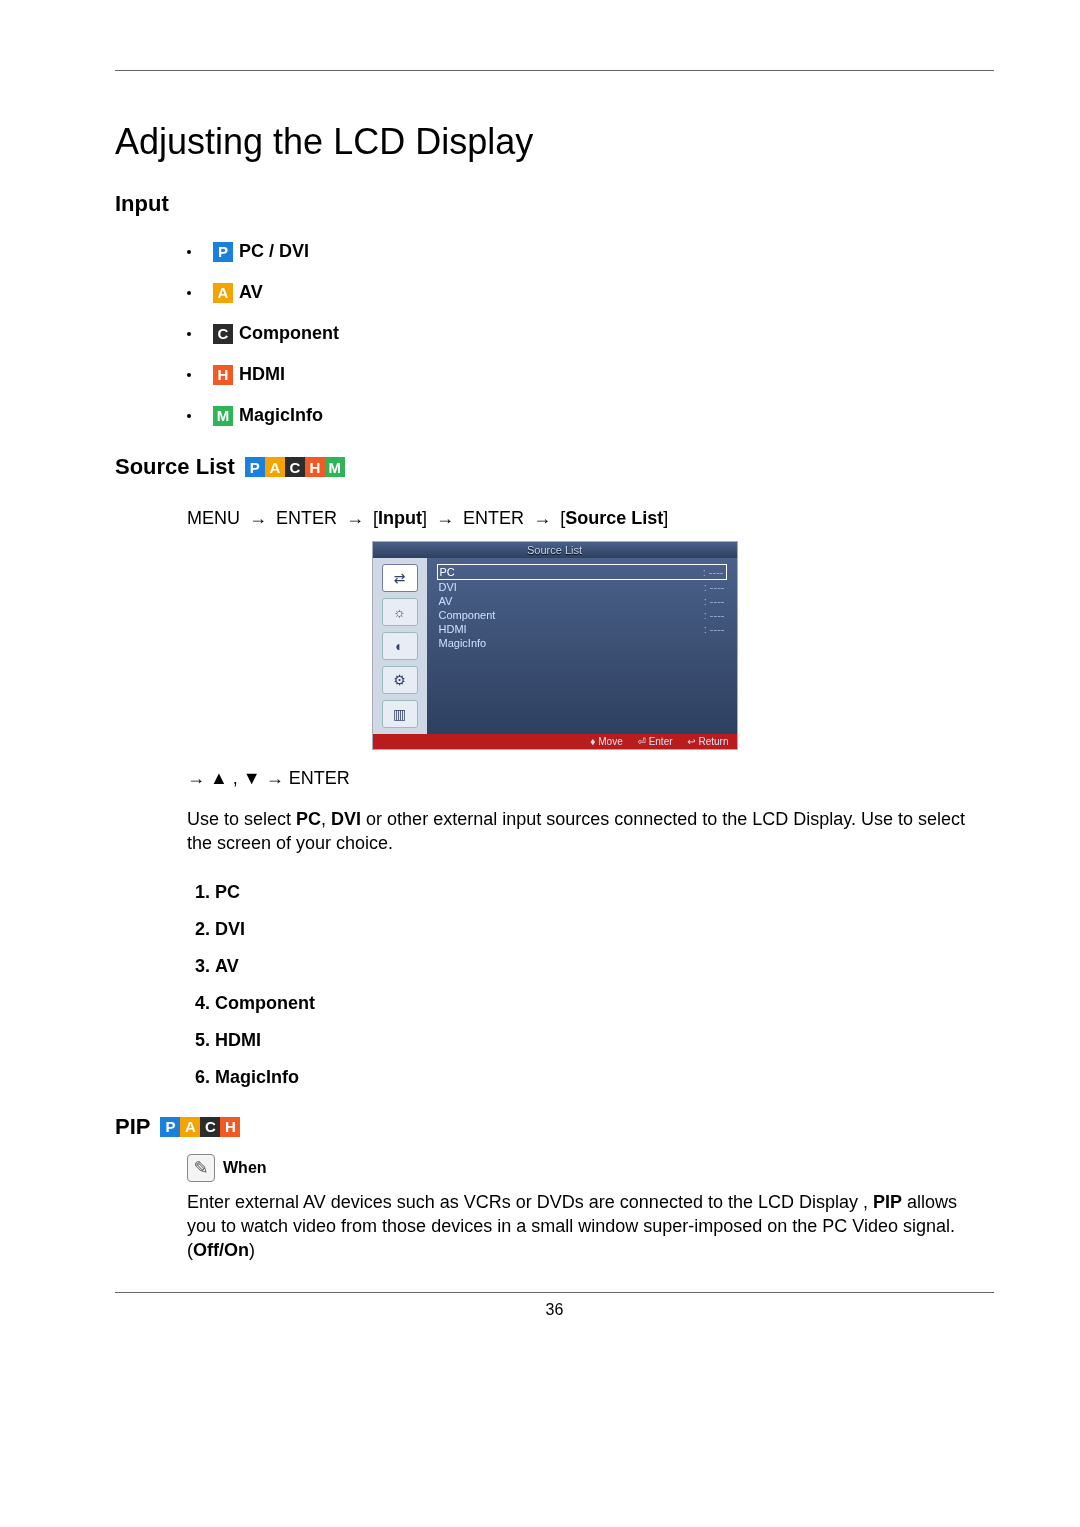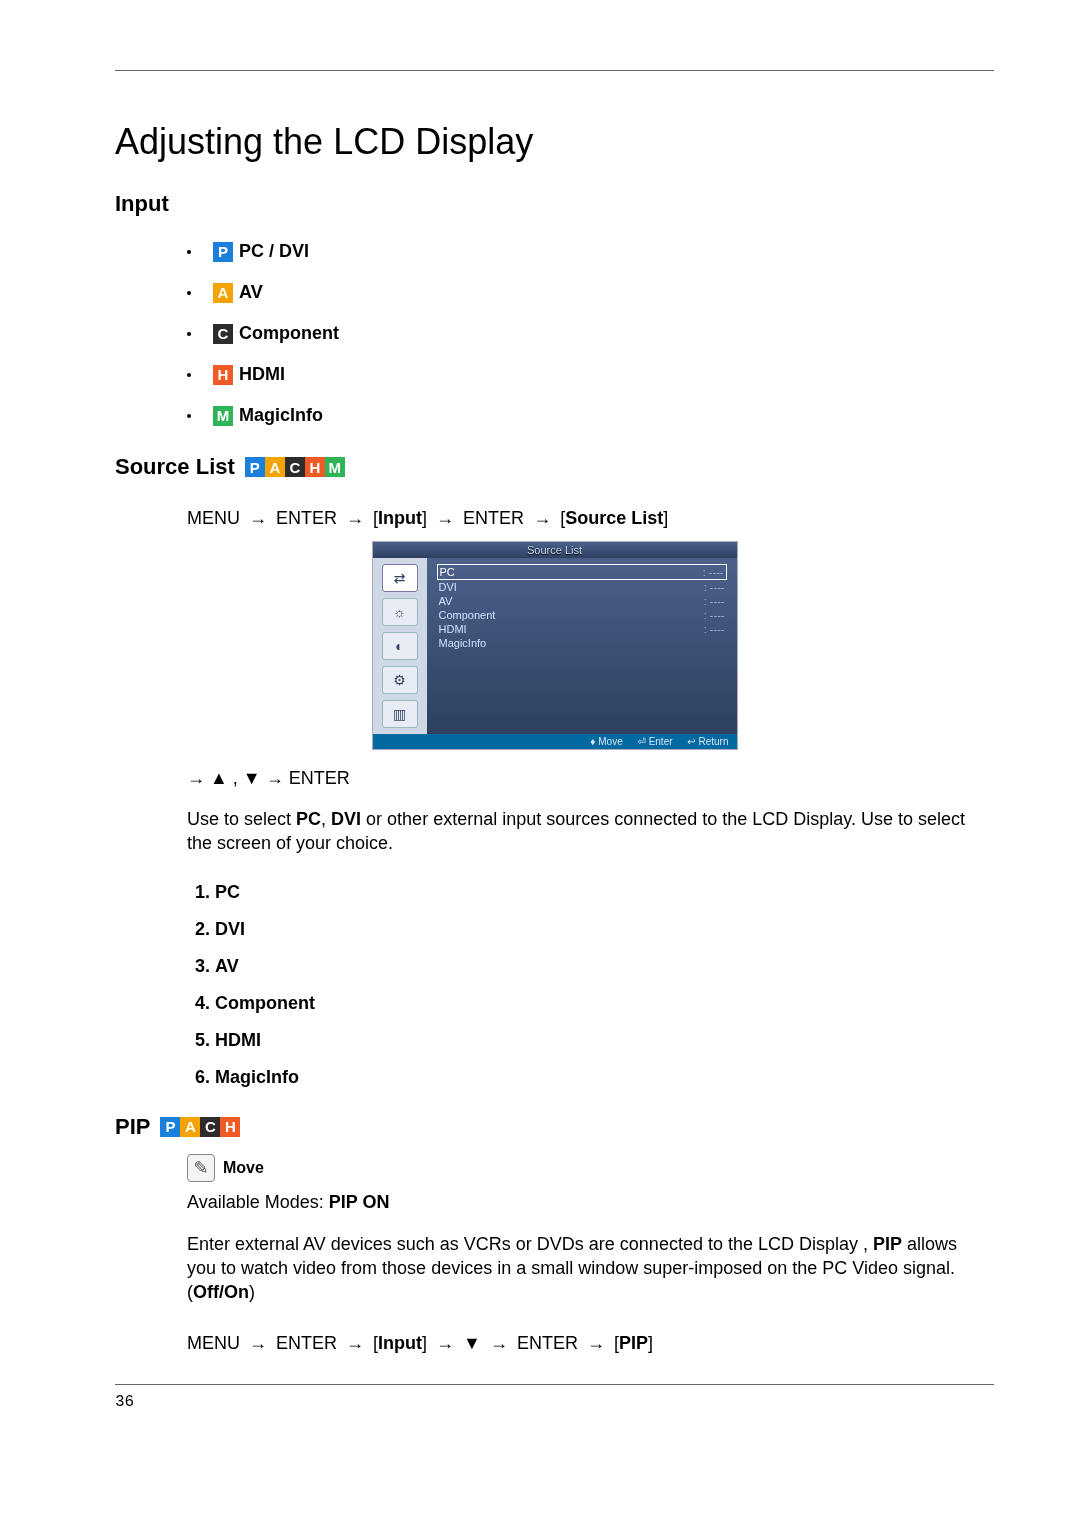--- a/index.html
+++ b/index.html
@@ -152,21 +152,21 @@
     padding: 1px 2px;
   }
   .osd-row.sel {
     border:1px solid #fff;
     color:#fff;
   }
   .osd-row .name { color:#cfe0ff; }
   .osd-row.sel .name{ color:#fff; }
   .osd-row .val { color:#9fb4d8; }
   .osd-footer {
-    background:#0369a1;
+    background:#b91c1c;
     color:#d8e4f5;
     font-size:10px;
     text-align:right;
     padding: 2px 8px;
   }
   .osd-footer span { margin-left:12px; }
   .arrows-line {
     font-size:18px;
     margin: 14px 0 18px 72px;
   }
@@ -190,23 +190,23 @@
     width:26px;height:26px;
     border:1px solid #888;
     border-radius:4px;
     display:flex;align-items:center;justify-content:center;
     margin-right:8px;
     color:#555;
     font-size:18px;
     background:#f4f4f4;
   }
   .page-num {
+    text-align:center;
     font-size:16px;
     color:#000;
-    font-family:Liberation Mono, monospace;
   }
 </style>
 </head>
 <body>
 
 <div class="page">
   <hr class="top-rule">
 
   <h1 class="page-title">Adjusting the LCD Display</h1>
 
@@ -333,40 +333,24 @@
     <span class="badges-strip">
       <span class="mode-badge mb-p">P</span>
       <span class="mode-badge mb-a">A</span>
       <span class="mode-badge mb-c">C</span>
       <span class="mode-badge mb-h">H</span>
     </span>
   </div>
 
   <div class="note-row">
     <span class="note-icon">✎</span>
-    <strong>Move</strong>
-  </div>
-
-  <p class="para">
-    <span>Available Modes: </span><strong>PIP ON</strong>
-  </p>
+    <strong>When</strong>
+  </div>
+
 
   <p class="para">
     <span>Enter external AV devices such as VCRs or DVDs are connected to the LCD Display , </span><strong>PIP</strong><span> allows you to watch video from those devices in a small window super-imposed on the PC Video signal. (</span><strong>Off/On</strong><span>)</span>
   </p>
 
-  <div class="path">
-    <span>MENU</span>
-    <span class="arrow">→</span>
-    <span>ENTER</span>
-    <span class="arrow">→</span>
-    [<span class="bold">Input</span>]
-    <span class="arrow">→</span>
-    <span>▼</span>
-    <span class="arrow">→</span>
-    <span>ENTER</span>
-    <span class="arrow">→</span>
-    [<span class="bold">PIP</span>]
-  </div>
 
   <hr class="bottom-rule">
   <div class="page-num">36</div>
 </div>
 
 </body></html>

